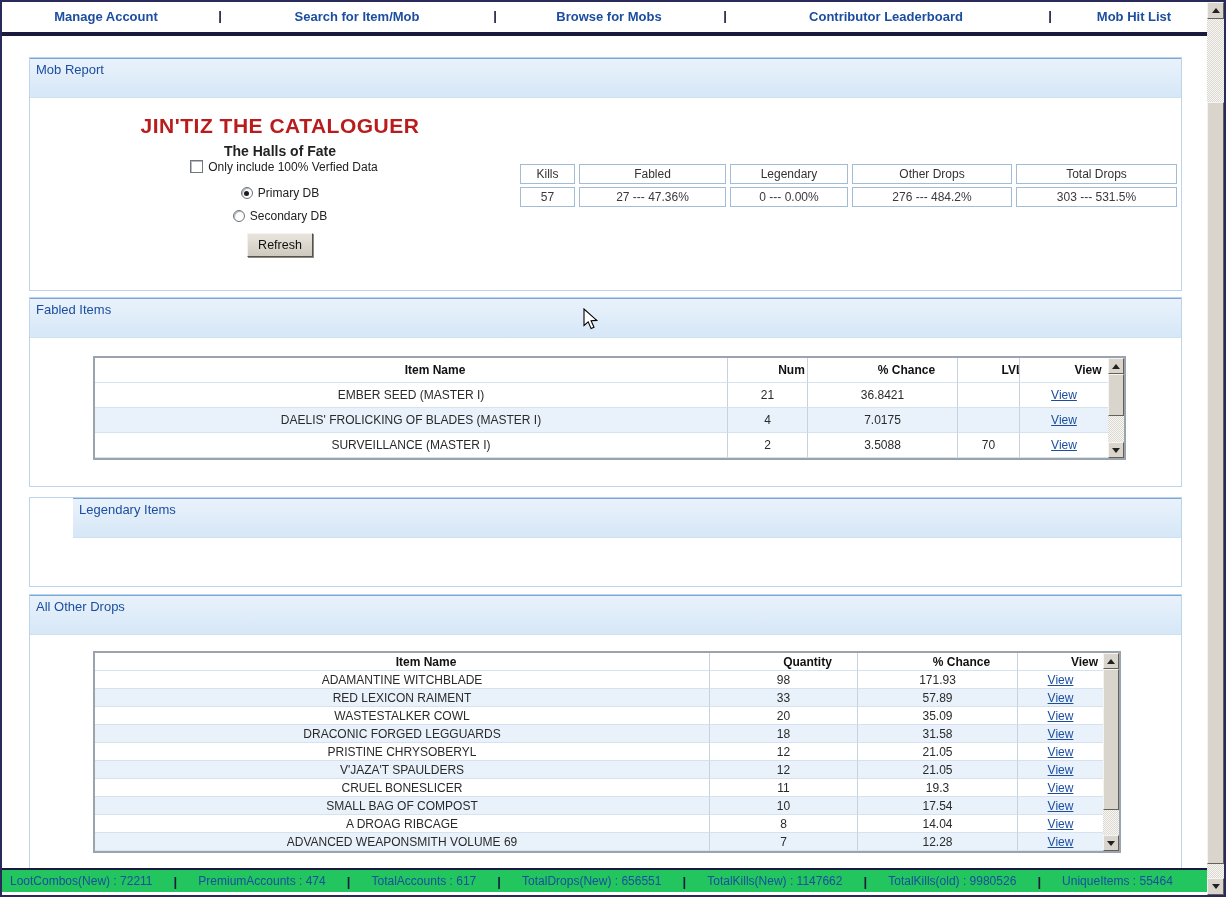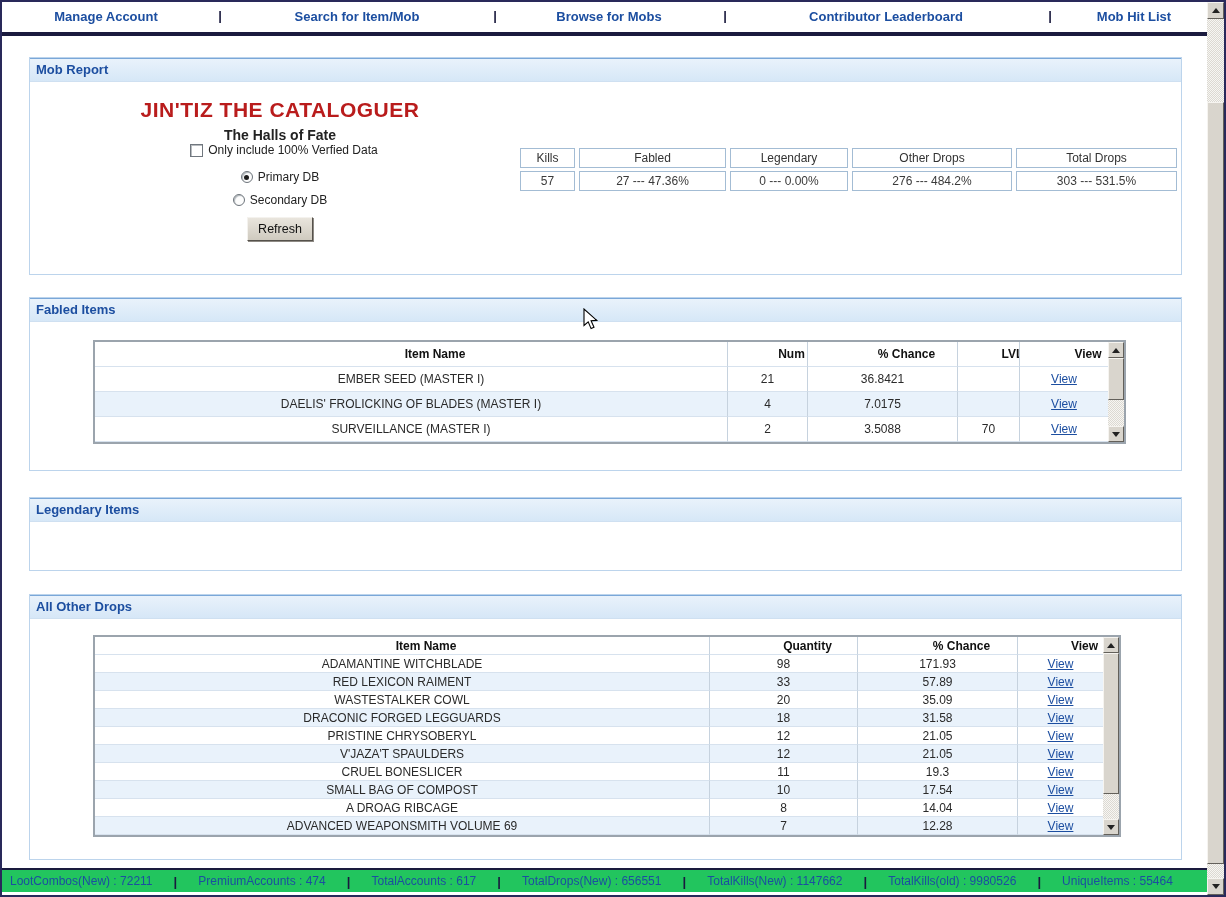--- a/index.html
+++ b/index.html
@@ -10,31 +10,31 @@
   
   .topnav { position:absolute; left:0; top:0; width:968px; height:30px; background:#fff; }
   .topnav .navitem { position:absolute; top:7px; transform:translateX(-50%);
                      font-size:13px; font-weight:bold; color:#1c4ea0; cursor:pointer; white-space:nowrap; }
   .topnav .navsep  { position:absolute; top:6px; transform:translateX(-50%);
                      font-size:13px; font-weight:bold; color:#1a1a3e; }
   .nav-rule { position:absolute; left:0; top:30px; width:1205px; height:4px; background:#1a1a3e; }
 
   
   .section { position:absolute; left:27px; width:1153px; border:1px solid #bcd4ec; background:#fff; }
-  .section-header { height:24px; background:linear-gradient(#e9f2fb,#d6e7f7);
+  .section-header { height:40px; background:linear-gradient(#e9f2fb,#d6e7f7);
                     border-top:1px solid #7aa7d8; border-bottom:1px solid #cfe0f1;
-                    font-size:13px; font-weight:bold; color:#1c4ea0; padding:3px 0 0 6px; }
+                    font-size:13px; font-weight:normal; color:#1c4ea0; padding:3px 0 0 6px; }
   .section-body { position:relative; background:#fff; }
 
   
   .mob-col { position:absolute; left:30px; top:16px; width:440px; text-align:center; }
   .mob-name { font-size:21px; font-weight:bold; color:#b91c1c; letter-spacing:.5px; }
   .mob-zone { font-size:14px; font-weight:bold; color:#222; margin-top:5px; }
   .check-row { font-size:12px; color:#222;
-               display:inline-flex; align-items:flex-end; gap:5px;padding-left:8px; }
+               display:inline-flex; align-items:flex-start; gap:5px;padding-left:8px; }
   .checkbox { width:13px; height:13px; background:#fff; border:1px solid #70777e;
               box-shadow:inset 1px 1px 0 #b8bcc0; cursor:pointer; }
   .radio-row { margin-top:9px; font-size:12px; color:#222;
                display:flex; justify-content:center; align-items:center; gap:5px; }
   .radio { width:12px; height:12px; border-radius:50%; background:#fdfdfd;
            border:1px solid #6d747b; box-shadow:inset 1px 1px 1px #b0b6ba;
            display:flex; align-items:center; justify-content:center; cursor:pointer; }
   .radio .dot { width:5px; height:5px; border-radius:50%; background:#1d1d1d; }
   .btn { margin-top:10px; width:66px; height:24px; font-family:"Liberation Sans",sans-serif;
          font-size:12.5px; color:#111; background:linear-gradient(#e9e5dd,#cfcabf);
@@ -186,21 +186,21 @@
             </div>
           <div class="sb-thumb" style="top:16px; height:42px;"></div>
           <div class="sb-btn bottom">
               <span class="tri-dn"></span>
             </div>
         </div>
       </div>
     </div>
   </div>
 
-  <div class="section" style="top:495px;">
+  <div class="section" style="top:495px;padding-left:43px;">
     <div class="section-header">Legendary Items</div>
     <div class="section-body" style="height:48px;"></div>
   </div>
 
   <div class="section" style="top:592px;">
     <div class="section-header">All Other Drops</div>
     <div class="section-body" style="height:240px;">
       <div class="tablebox" style="left:63px; top:16px;">
         <div class="grid" style="grid-template-columns:615px 148px 160px 85px; grid-auto-rows:18px; width:1008px; font-size:11.5px;">
           <div class="c hdr">Item Name</div>

